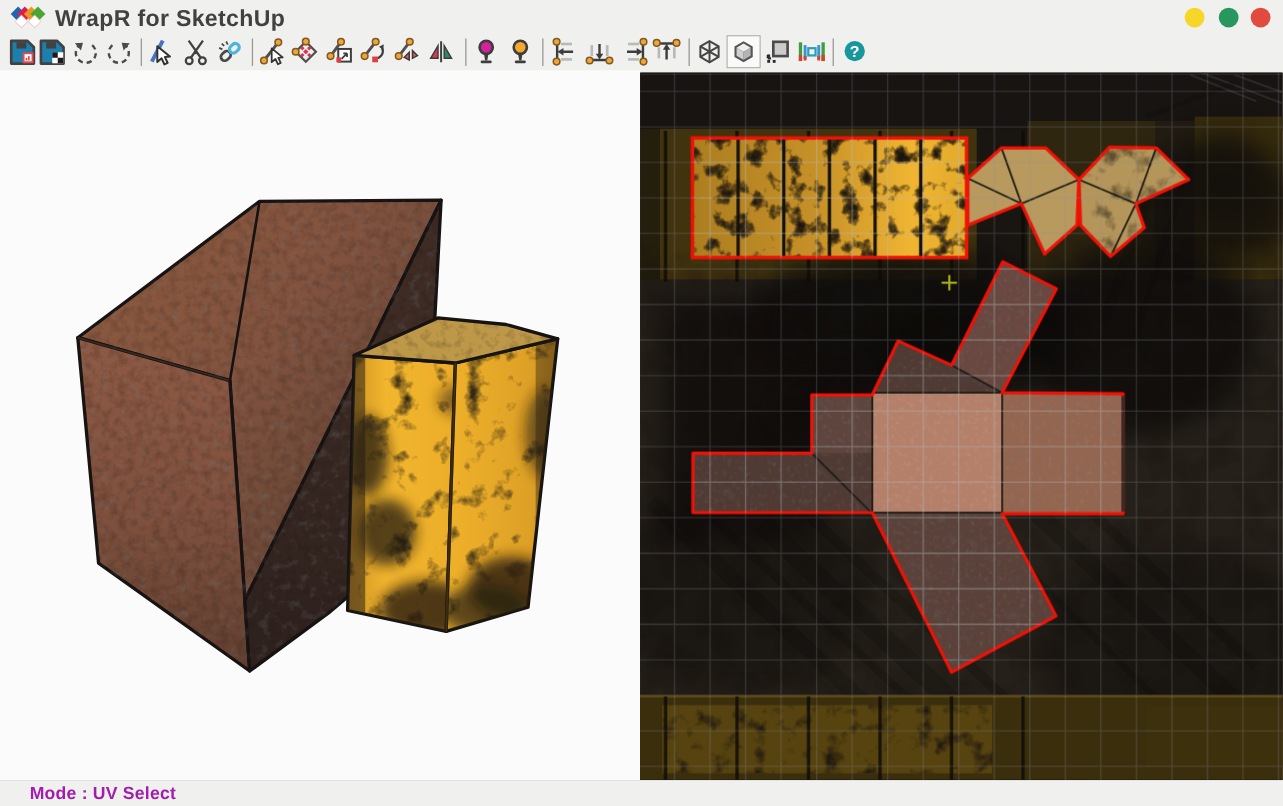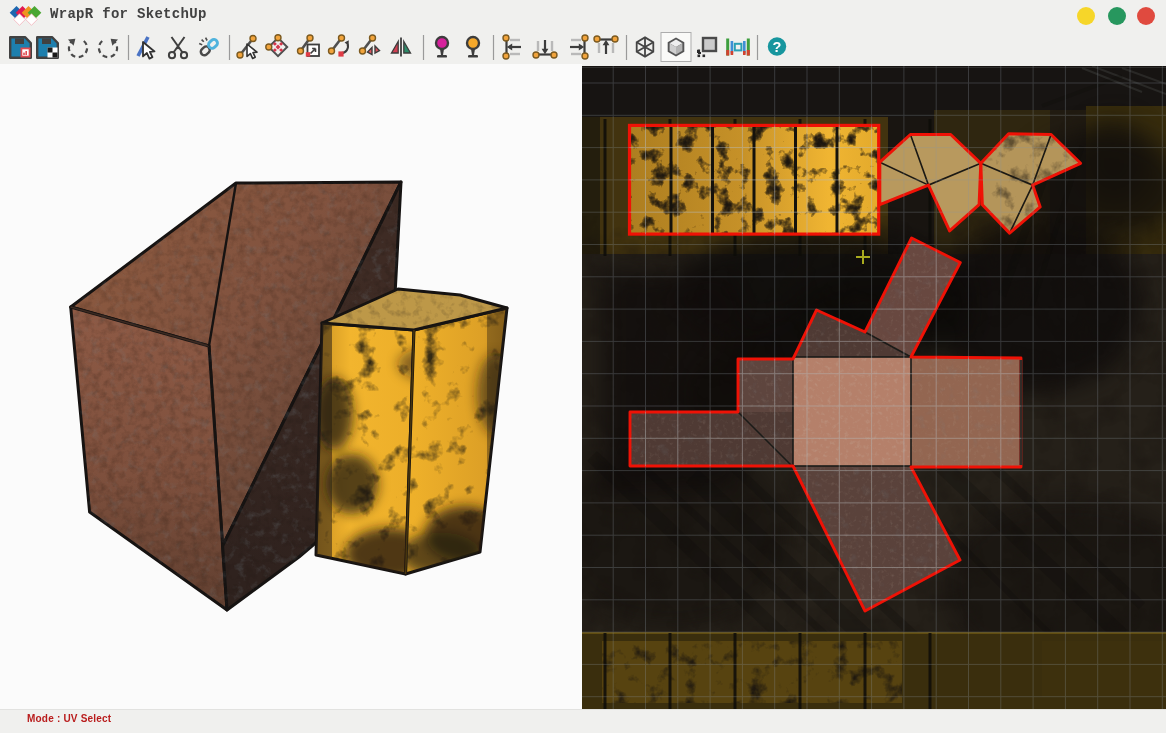--- a/index.html
+++ b/index.html
@@ -1,27 +1,27 @@
 <!DOCTYPE html>
 <html><head>
 <meta charset="utf-8">
 <style>
 html,body{margin:0;padding:0;width:1166px;height:733px;overflow:hidden;
   font-family:"Liberation Sans",sans-serif;background:#f0f0ee;}
 #titlebar{position:absolute;left:0;top:0;width:1166px;height:31px;background:#f0f0ee;}
-#title-text{position:absolute;left:50px;top:6px;font-size:14px;font-weight:bold;color:#414141;letter-spacing:0.3px;font-family:Liberation Mono, monospace;}
+#title-text{position:absolute;left:50px;top:6px;font-size:21px;font-weight:bold;color:#414141;letter-spacing:0.3px;}
 .tl{position:absolute;top:7px;width:18px;height:18px;border-radius:50%;}
 #tl-y{left:1077px;background:#f6d629;}
 #tl-g{left:1108px;background:#27975e;}
 #tl-r{left:1137px;background:#e04a3f;}
 #toolbar{position:absolute;left:0;top:31px;width:1166px;height:33px;background:#f0f0ee;}
 #view3d{position:absolute;left:0;top:64px;width:582px;height:645px;background:#fbfbfb;}
 #uvpanel{position:absolute;left:582px;top:66px;width:584px;height:647px;background:#1d1a18;}
 #statusbar{position:absolute;left:0;top:709px;width:1166px;height:24px;background:#f0f0ee;border-top:1px solid #e2e2e0;}
-#status-text{position:absolute;left:27px;top:3px;font-size:10px;font-weight:bold;color:#b91c1c;letter-spacing:0.2px;text-align:center;}
+#status-text{position:absolute;left:27px;top:3px;font-size:16px;font-weight:bold;color:#a21caf;letter-spacing:0.2px;text-align:center;}
 svg{display:block;}
 </style>
 </head>
 <body>
 <div id="titlebar">
   <svg width="46" height="31" style="position:absolute;left:0;top:0">
 
     <g>
       <polygon points="16.5,6 23.3,12.8 16.5,19.6 9.7,12.8" fill="#1d67b0"></polygon>
       <polygon points="22.5,6 29.3,12.8 22.5,19.6 15.7,12.8" fill="#e01a52"></polygon>

